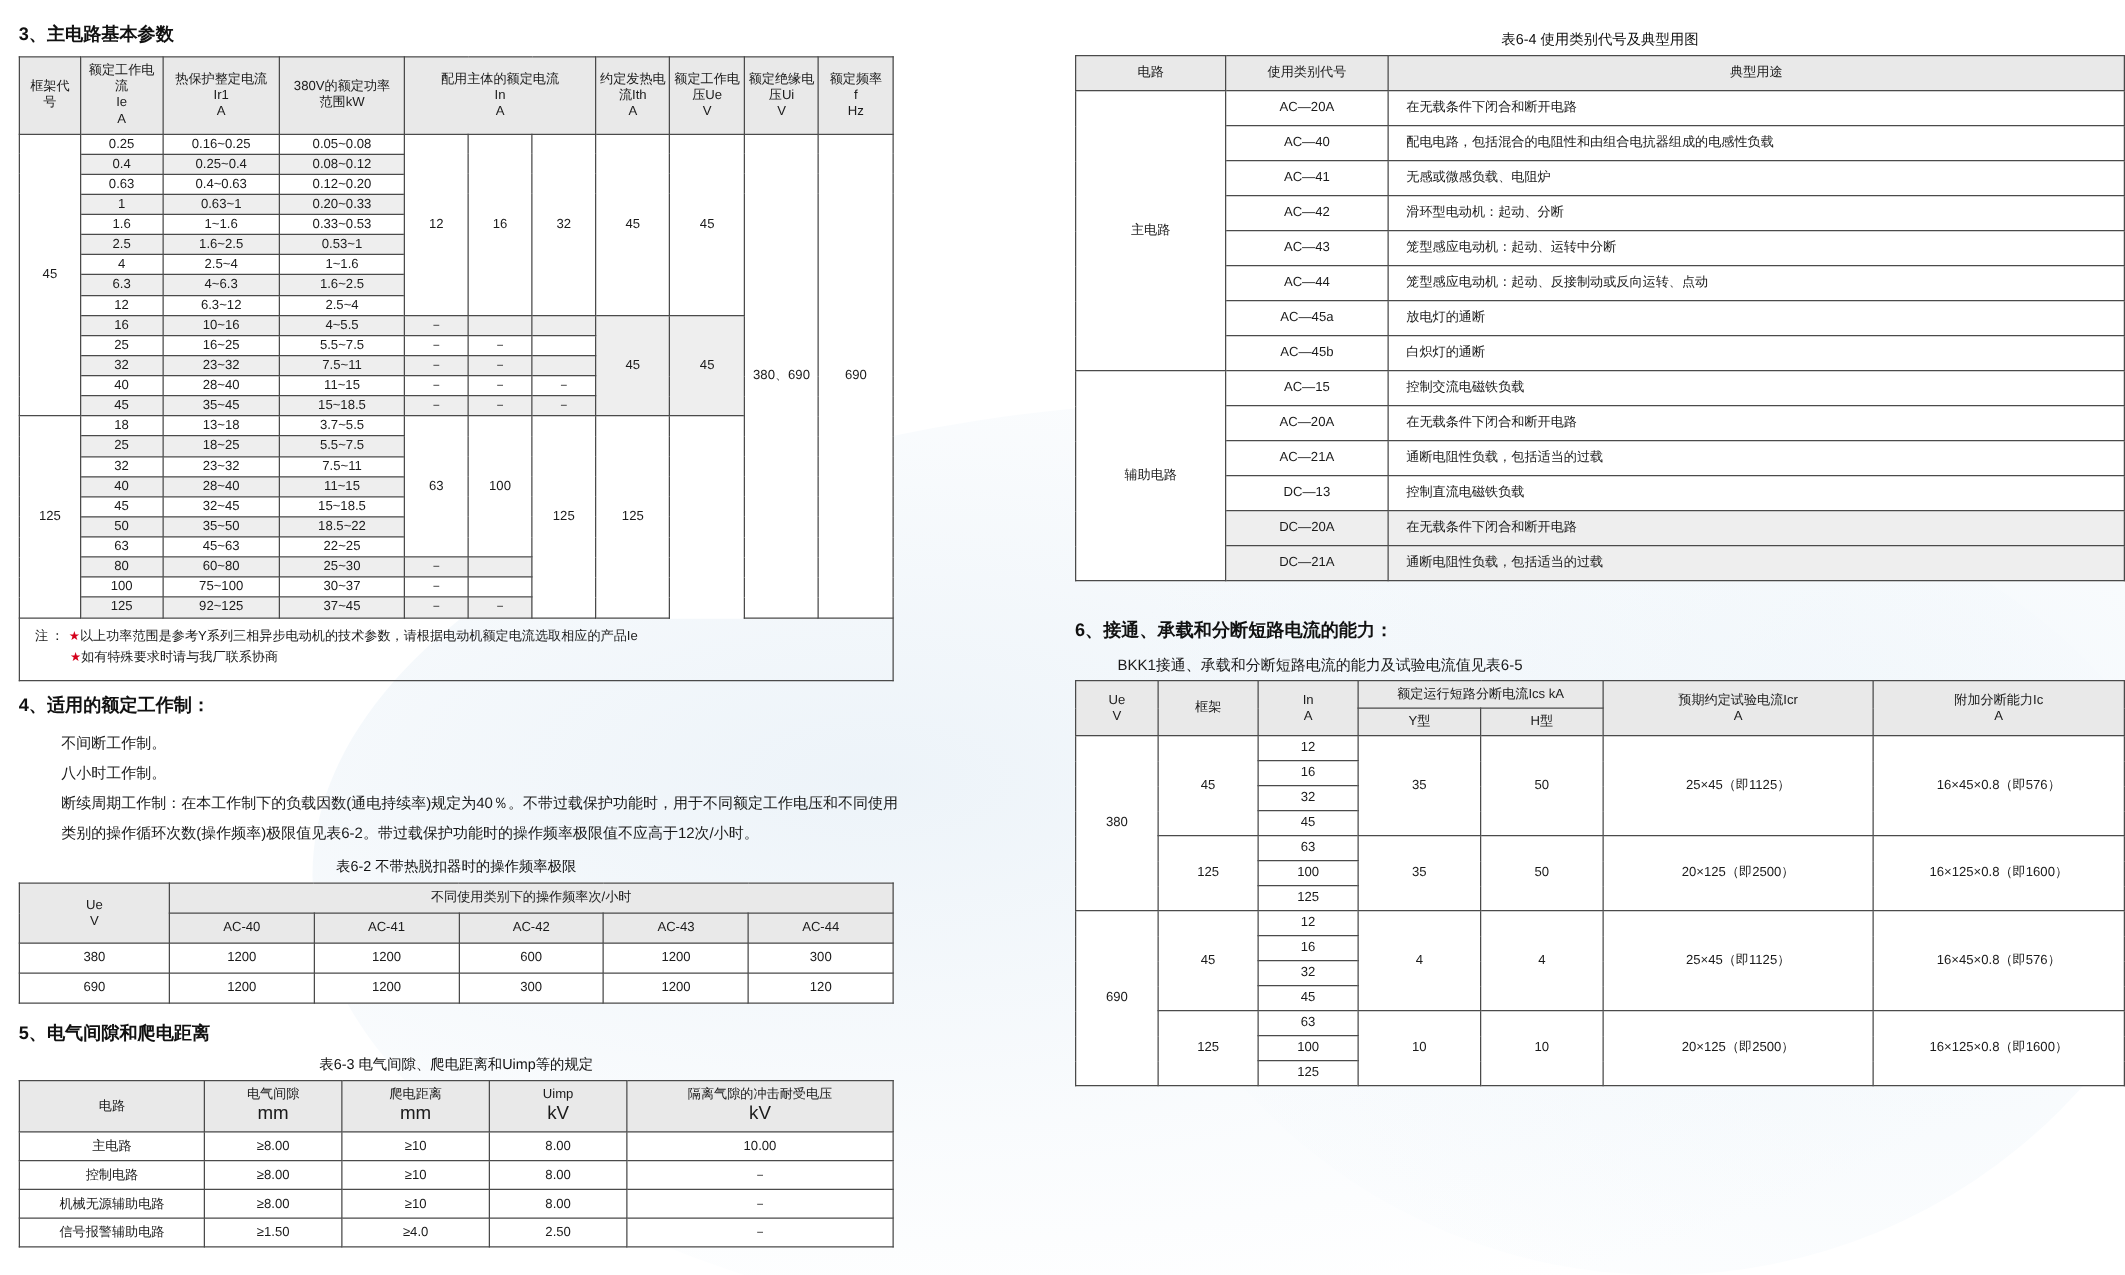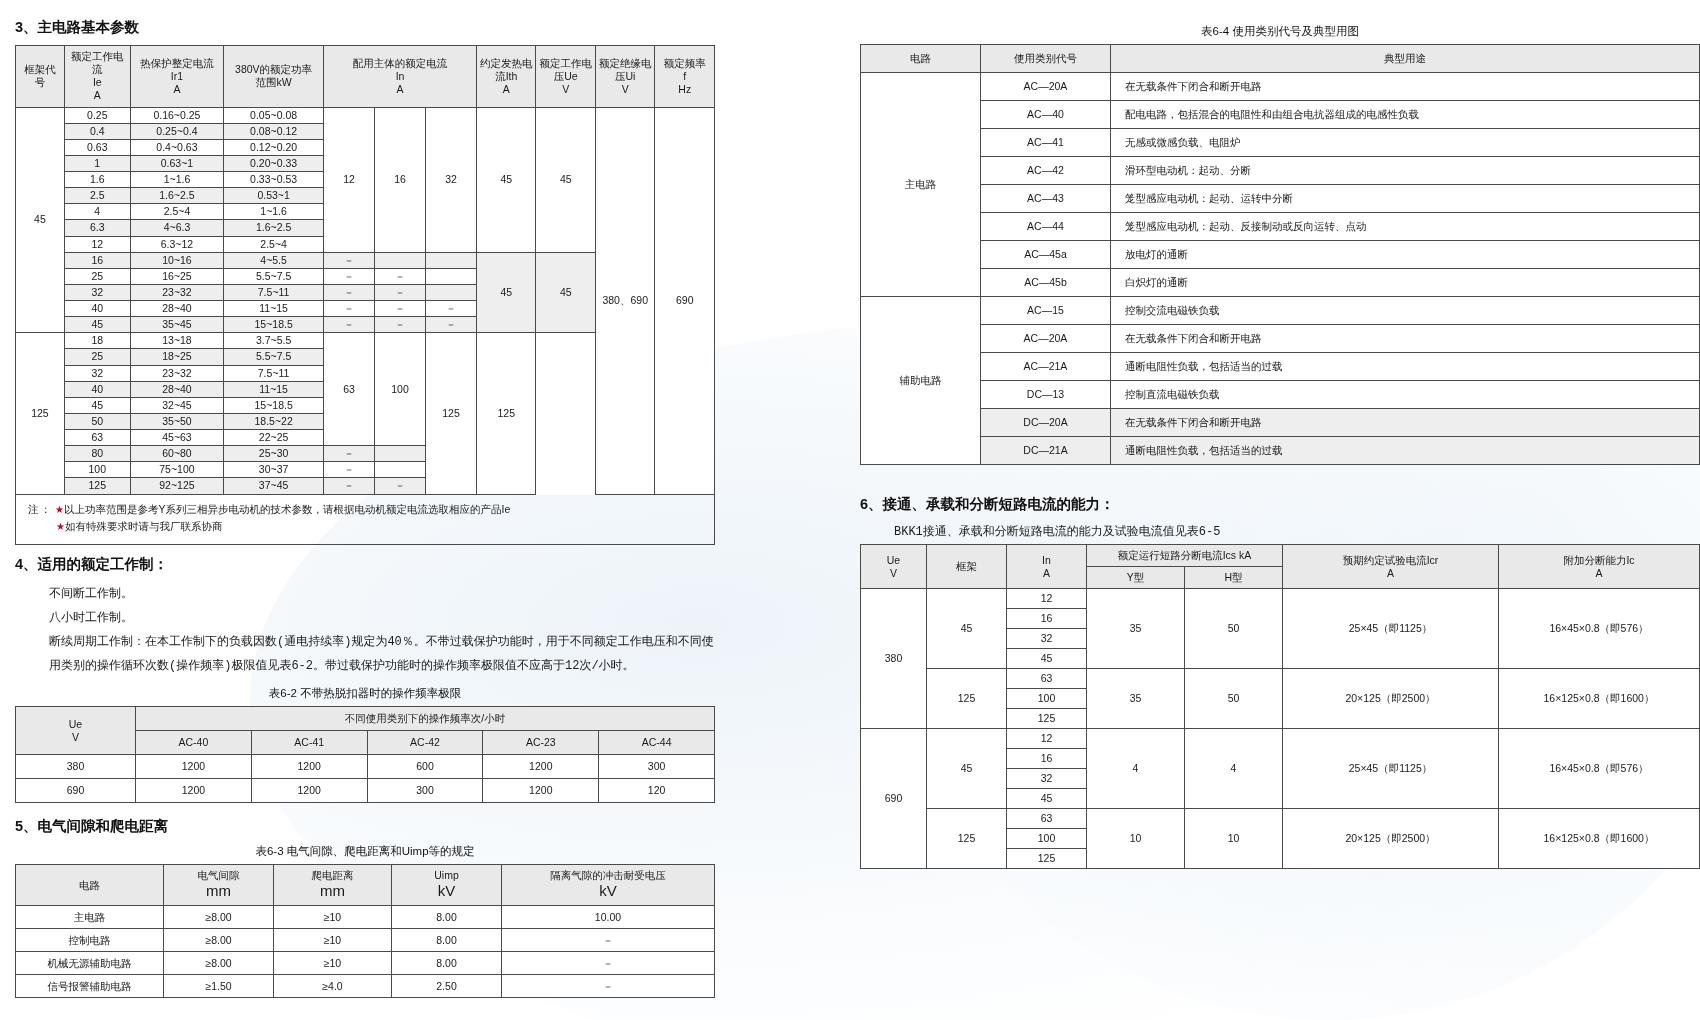--- a/index.html
+++ b/index.html
@@ -70,21 +70,21 @@
   .shade { background:#eeeeee; }
   .note {
     margin-top:0; padding:6px 10px 8px 12px;
     border:1px solid #4a4a4a; border-top:none;
     width:700px; font-size:10.5px; line-height:1.7;
   }
   .note .star { color:#d4001a; font-size:10px; }
   .note .lbl { letter-spacing:2px; }
 
   .para { font-size:12px; line-height:2.0; margin:0; }
-  .indent2 { padding-left:34px;font-family:Liberation Mono, monospace; }
+  .indent2 { padding-left:34px; }
 
   #t62 { width:700px; table-layout:fixed; }
   #t62 td { height:24px; }
   #t63 { width:700px; table-layout:fixed; }
   #t63 td { height:23px; }
 
   
   #t64 { width:840px; table-layout:fixed; }
   #t64 td { height:28px; text-align:left; padding-left:14px; }
   #t64 td.c { text-align:center; padding-left:3px; }
@@ -327,21 +327,21 @@
         </colgroup>
       <thead>
         <tr>
           <td rowspan="2">Ue<br>V</td>
           <td colspan="5">不同使用类别下的操作频率次/小时</td>
         </tr>
         <tr>
           <td>AC-40</td>
           <td>AC-41</td>
           <td>AC-42</td>
-          <td>AC-23</td>
+          <td>AC-43</td>
           <td>AC-44</td>
         </tr>
       </thead>
       <tbody>
         <tr>
           <td>380</td>
           <td>1200</td>
           <td>1200</td>
           <td>600</td>
           <td>1200</td>

